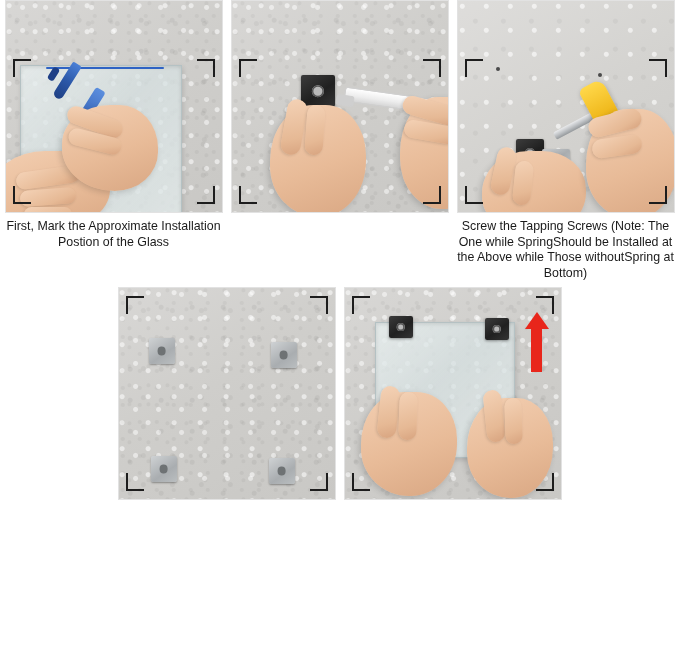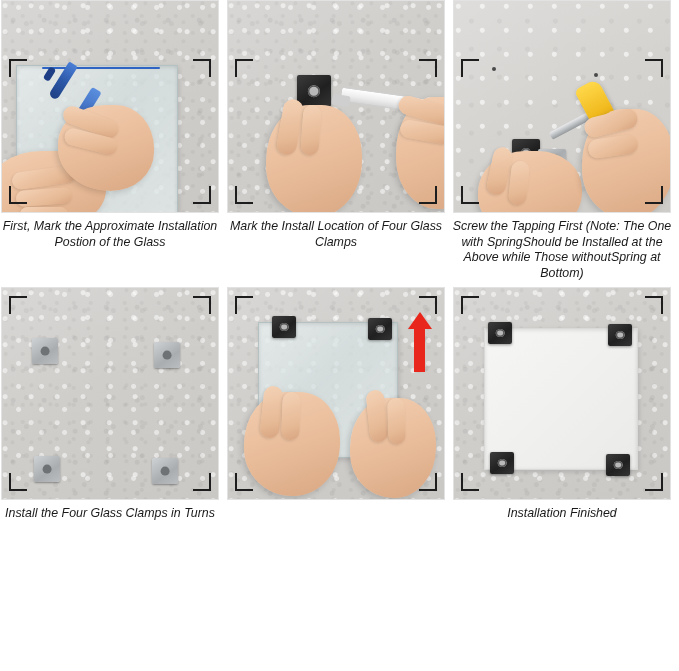--- a/index.html
+++ b/index.html
@@ -31,22 +31,21 @@
   .grid {
     display: flex;
     flex-direction: column;
     gap: 6px;
     padding: 0 8px;
     box-sizing: border-box;
   }
   .row {
     display: flex;
     gap: 8px;
-    justify-content: flex-end;
-    font-style: italic;
+    justify-content: center;
   }
   .cell {
     width: 218px;
     display: flex;
     flex-direction: column;
     align-items: center;
   }
   .photo {
     position: relative;
     width: 218px;
@@ -253,21 +252,20 @@
           <div class="finger" style="left:74px; top:104px; width:18px; height:50px; transform:rotate(4deg);"></div>
 
           <div class="hand" style="left:168px; top:96px; width:84px; height:112px;"></div>
           <div class="finger" style="left:170px; top:100px; width:56px; height:19px; transform:rotate(16deg);"></div>
           <div class="finger" style="left:172px; top:122px; width:52px; height:18px; transform:rotate(10deg);"></div>
           <div class="mark tl" style="left:7px; top:58px;"></div>
           <div class="mark tr" style="right:7px; top:58px;"></div>
           <div class="mark bl" style="left:7px; bottom:8px;"></div>
           <div class="mark br" style="right:7px; bottom:8px;"></div>
         </div>
-        <div class="caption">Mark the Install Location of Four Glass Clamps</div>
       </div>
 
       <div class="cell">
         <div class="photo">
           <div class="wall light"></div>
           <div class="dot" style="left:38px; top:66px;"></div>
           <div class="dot" style="left:140px; top:72px;"></div>
 
           <div class="clamp" style="left:58px; top:138px; width:28px; height:28px;">
             <div class="hole"></div>
@@ -283,21 +281,21 @@
           <div class="finger" style="left:36px; top:146px; width:19px; height:48px; transform:rotate(12deg);"></div>
           <div class="finger" style="left:56px; top:160px; width:18px; height:44px; transform:rotate(6deg);"></div>
           <div class="hand" style="left:128px; top:108px; width:92px; height:110px;"></div>
           <div class="finger" style="left:130px; top:112px; width:54px; height:20px; transform:rotate(-14deg);"></div>
           <div class="finger" style="left:134px; top:136px; width:50px; height:19px; transform:rotate(-8deg);"></div>
           <div class="mark tl" style="left:7px; top:58px;"></div>
           <div class="mark tr" style="right:7px; top:58px;"></div>
           <div class="mark bl" style="left:7px; bottom:8px;"></div>
           <div class="mark br" style="right:7px; bottom:8px;"></div>
         </div>
-        <div class="caption">Screw the Tapping First (Note: The One with SpringShould be Installed at the Above while Those withoutSpring at Bottom)</div>
+        <div class="caption">Screw the Tapping Screws (Note: The One while SpringShould be Installed at the Above while Those withoutSpring at Bottom)</div>
       </div>
 
     </div>
 
     <div class="row">
 
       <div class="cell">
         <div class="photo">
           <div class="wall"></div>
           <div class="clamp-plate" style="left:30px; top:50px; width:26px; height:26px;">
@@ -310,21 +308,20 @@
             <div class="hole"></div>
           </div>
           <div class="clamp-plate" style="left:150px; top:170px; width:26px; height:26px;">
             <div class="hole"></div>
           </div>
           <div class="mark tl" style="left:7px; top:8px;"></div>
           <div class="mark tr" style="right:7px; top:8px;"></div>
           <div class="mark bl" style="left:7px; bottom:8px;"></div>
           <div class="mark br" style="right:7px; bottom:8px;"></div>
         </div>
-        <div class="caption">Install the Four Glass Clamps in Turns</div>
       </div>
 
       <div class="cell">
         <div class="photo">
           <div class="wall"></div>
           <div class="glass" style="left:30px; top:34px; width:138px; height:134px;"></div>
           <div class="clamp" style="left:44px; top:28px; width:24px; height:22px;">
             <div class="hole"></div>
           </div>
           <div class="clamp" style="left:140px; top:30px; width:24px; height:22px;">
@@ -346,39 +343,16 @@
           <div class="hand" style="left:122px; top:110px; width:86px; height:100px;"></div>
           <div class="finger" style="left:140px; top:102px; width:18px; height:52px; transform:rotate(-6deg);"></div>
           <div class="finger" style="left:160px; top:110px; width:17px; height:46px; transform:rotate(-2deg);"></div>
           <div class="mark tl" style="left:7px; top:8px;"></div>
           <div class="mark tr" style="right:7px; top:8px;"></div>
           <div class="mark bl" style="left:7px; bottom:8px;"></div>
           <div class="mark br" style="right:7px; bottom:8px;"></div>
         </div>
       </div>
 
-      <div class="cell">
-        <div class="photo">
-          <div class="wall"></div>
-          <div class="glass white" style="left:30px; top:40px; width:152px; height:140px;"></div>
-          <div class="clamp" style="left:34px; top:34px; width:24px; height:22px;">
-            <div class="hole"></div>
-          </div>
-          <div class="clamp" style="left:154px; top:36px; width:24px; height:22px;">
-            <div class="hole"></div>
-          </div>
-          <div class="clamp" style="left:36px; top:164px; width:24px; height:22px;">
-            <div class="hole"></div>
-          </div>
-          <div class="clamp" style="left:152px; top:166px; width:24px; height:22px;">
-            <div class="hole"></div>
-          </div>
-          <div class="mark tl" style="left:7px; top:8px;"></div>
-          <div class="mark tr" style="right:7px; top:8px;"></div>
-          <div class="mark bl" style="left:7px; bottom:8px;"></div>
-          <div class="mark br" style="right:7px; bottom:8px;"></div>
-        </div>
-        <div class="caption">Installation Finished</div>
-      </div>
 
     </div>
   </div>
 </div>
 
 </body></html>

